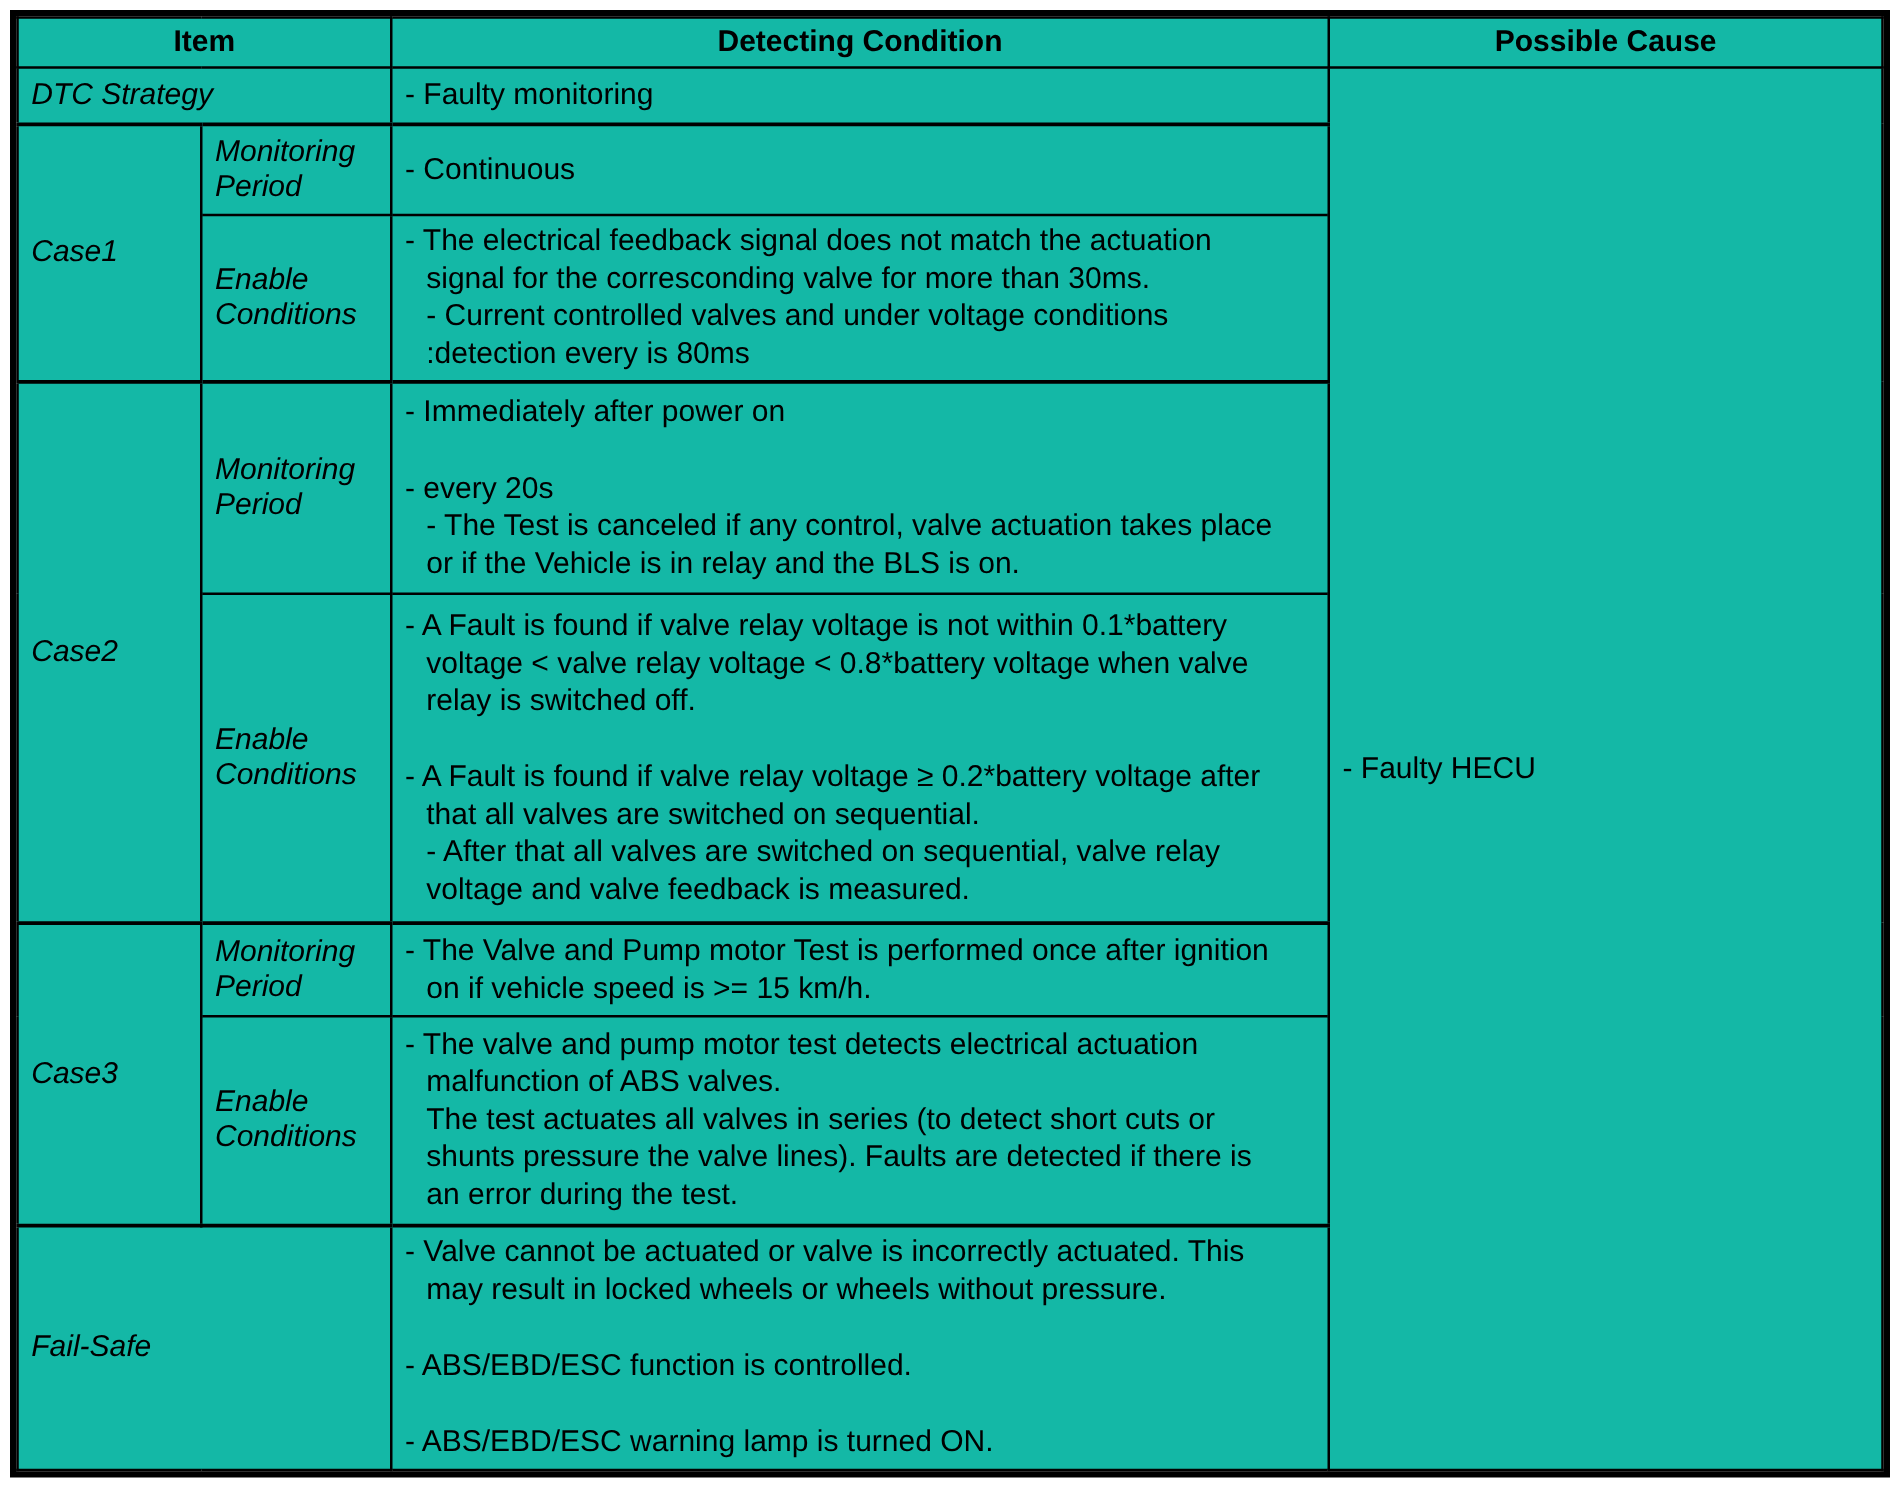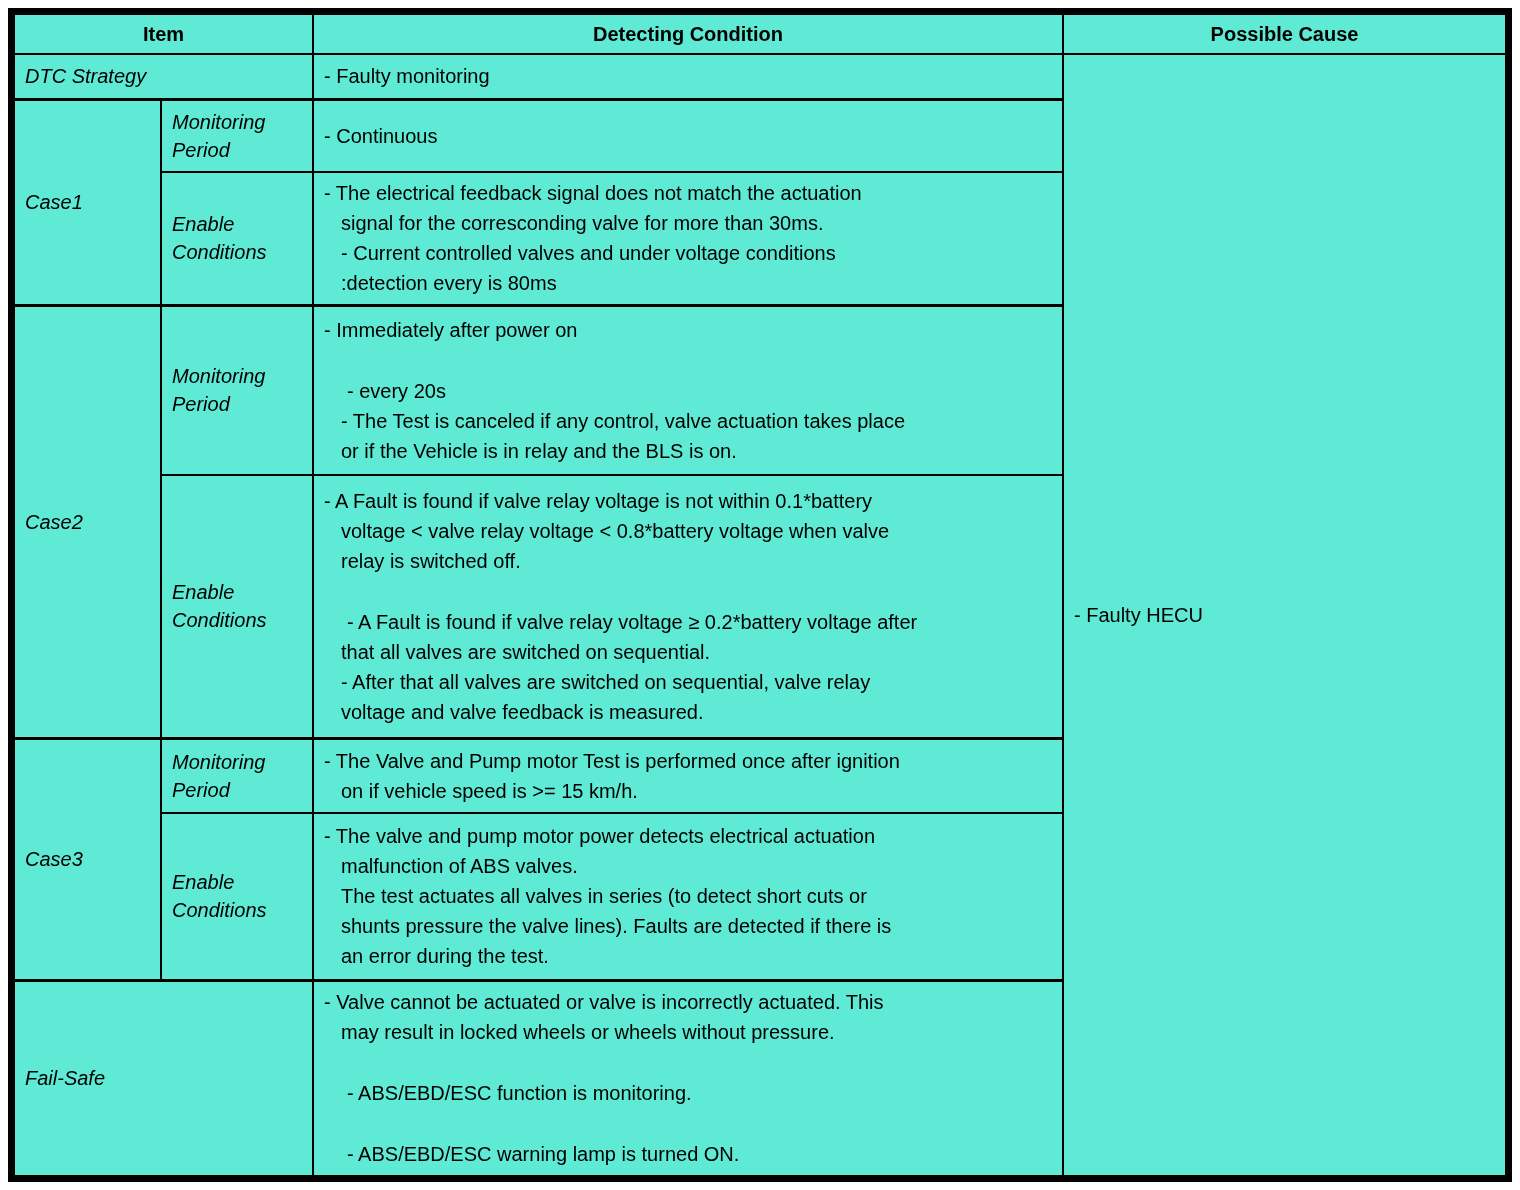--- a/index.html
+++ b/index.html
@@ -25,22 +25,22 @@
     width: 100%;
     height: 100%;
     border-collapse: collapse;
     table-layout: fixed;
   }
   table.dtc td, table.dtc th {
     border: 2px solid #000000;
     vertical-align: middle;
     padding: 4px 10px;
     box-sizing: border-box;
-    font-size: 20px;
-    background: #5eead4;
+    font-size: 24px;
+    background: #14b8a6;
   }
   tr.thick-top td, tr.thick-top th { border-top: 3px solid #000000; }
   th.hdr {
     font-weight: bold;
     font-size: 21px;
     text-align: center;
     height: 38px;
     padding: 2px 6px;
   }
   td.label {
@@ -53,21 +53,21 @@
   }
   td.cause {
     text-align: left;
     vertical-align: middle;
     padding: 6px 16px;
     margin-top: 44px;
   }
   .ln { line-height: 30px; white-space: normal; }
   .b  { padding-left: 17px; text-indent: -17px; }  
   .c  { padding-left: 17px; }                      
-  .gap { margin-top: 31px; margin-left: 23px; }                       
+  .gap { margin-top: 31px; }                       
 </style>
 </head>
 <body>
 
 <div class="table-wrap">
   <table class="dtc">
     <colgroup>
       <col style="width:147px">
       <col style="width:152px">
       <col style="width:750px">
@@ -138,32 +138,32 @@
       <td class="label">Monitoring Period</td>
       <td class="cond">
         <div class="ln b">- The Valve and Pump motor Test is performed once after ignition</div>
         <div class="ln c">on if vehicle speed is &gt;= 15 km/h.</div>
       </td>
     </tr>
 
     <tr style="height:167px">
       <td class="label">Enable Conditions</td>
       <td class="cond">
-        <div class="ln b">- The valve and pump motor power detects electrical actuation</div>
+        <div class="ln b">- The valve and pump motor test detects electrical actuation</div>
         <div class="ln c">malfunction of ABS valves.</div>
         <div class="ln c">The test actuates all valves in series (to detect short cuts or</div>
         <div class="ln c">shunts pressure the valve lines). Faults are detected if there is</div>
         <div class="ln c">an error during the test.</div>
       </td>
     </tr>
 
     <tr class="thick-top">
       <td class="label" colspan="2">Fail-Safe</td>
       <td class="cond">
         <div class="ln b">- Valve cannot be actuated or valve is incorrectly actuated. This</div>
         <div class="ln c">may result in locked wheels or wheels without pressure.</div>
-        <div class="ln b gap">- ABS/EBD/ESC function is monitoring.</div>
+        <div class="ln b gap">- ABS/EBD/ESC function is controlled.</div>
         <div class="ln b gap">- ABS/EBD/ESC warning lamp is turned ON.</div>
       </td>
     </tr>
   </tbody>
     </table>
 </div>
 
 </body></html>

